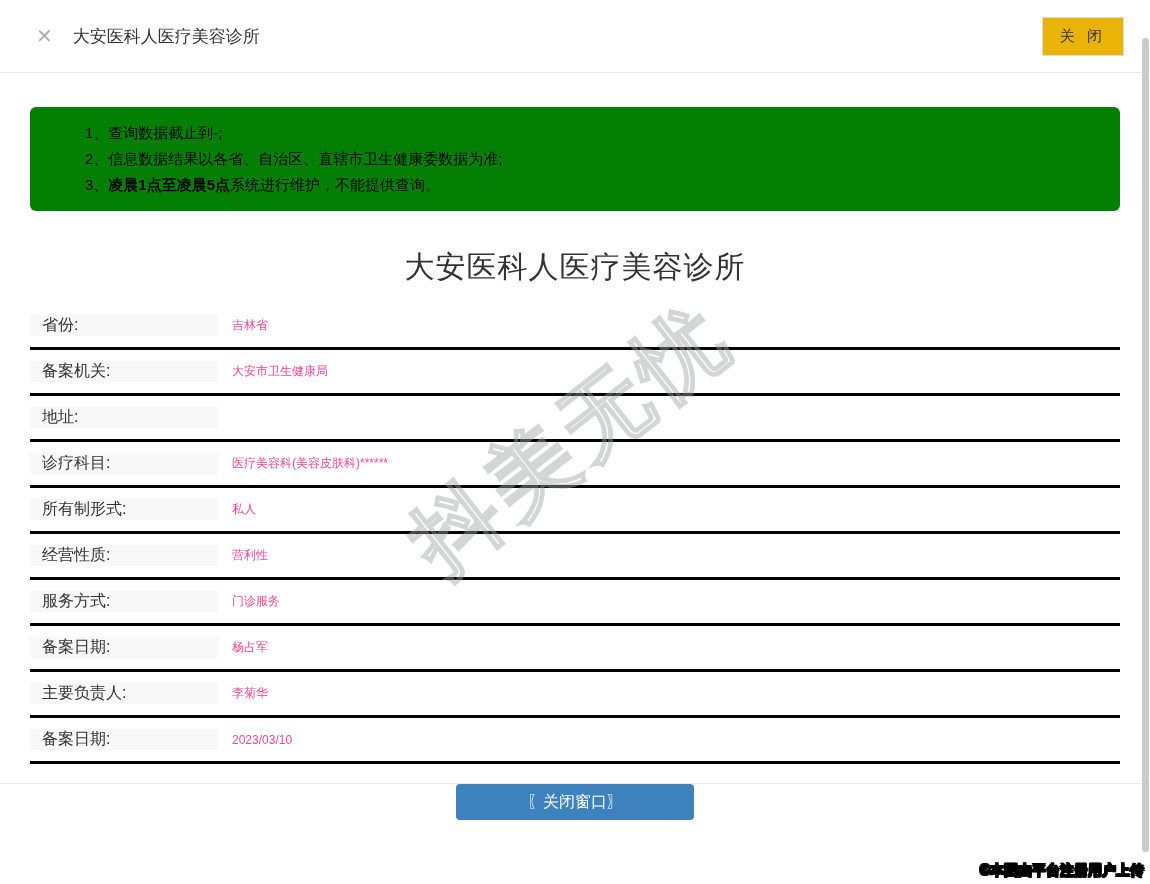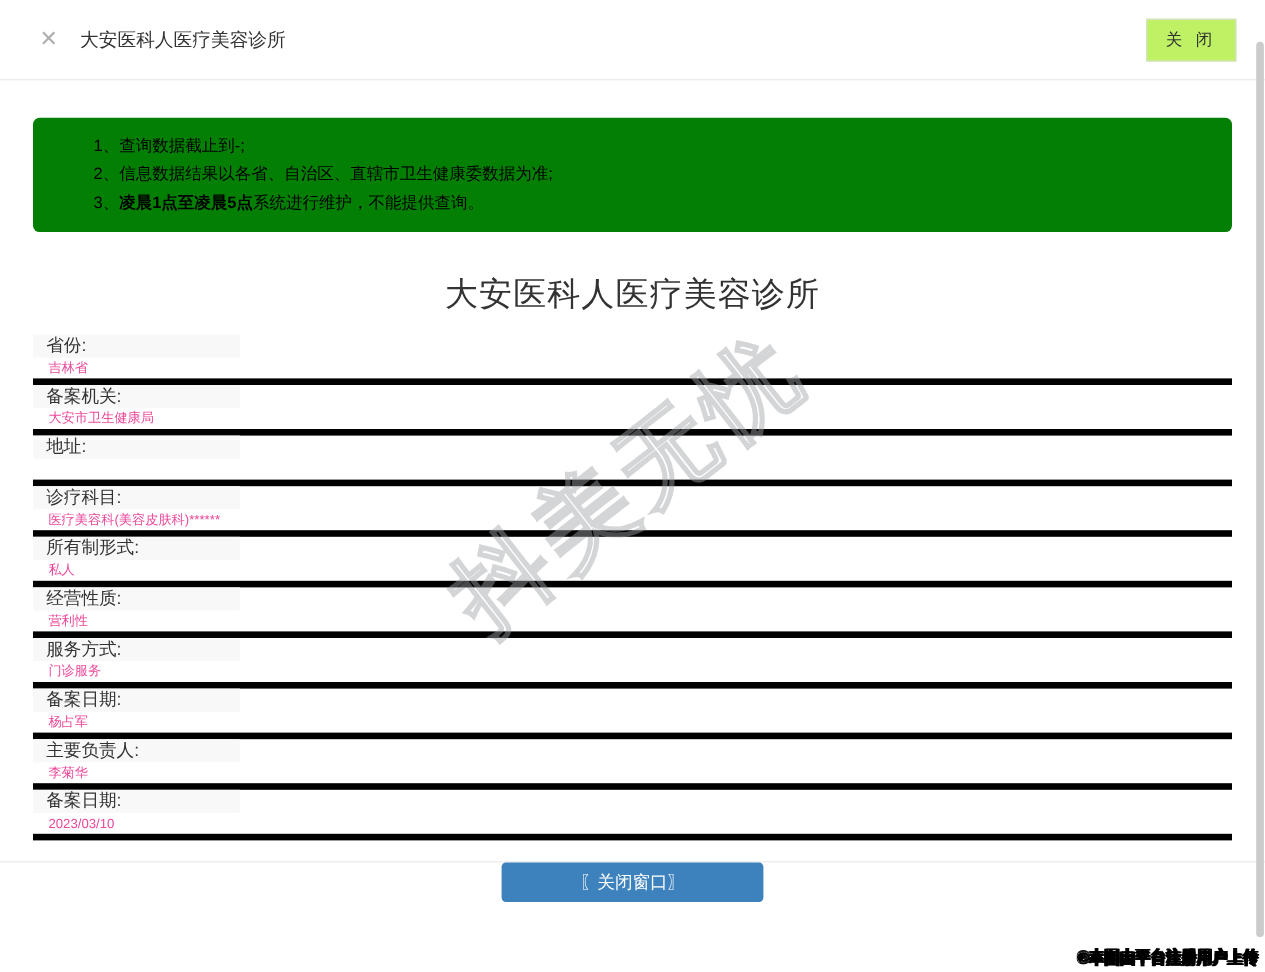--- a/index.html
+++ b/index.html
@@ -15,42 +15,41 @@
     padding:0 26px 0 36px;
     border-bottom:1px solid #e7e7e7;
     background:#fff;
   }
   .close-x {
     color:#aeaeae; font-size:20px; line-height:1;
     margin-right:20px; cursor:pointer; user-select:none;
   }
   .topbar-title { font-size:17px; color:#333; flex:1; }
   .close-btn {
-    border:1px solid #dcdcdc; background:#bef264; color:#333;
+    border:1px solid #dcdcdc; background:#eab308; color:#333;
     font-size:15px; padding:9px 17px; cursor:pointer;
     font-family:inherit; letter-spacing:4px;
   }
   
   .content { position:relative; padding:0 30px; }
   .notice {
     margin-top:34px; background:#038003; border-radius:6px;
     color:#000000; font-size:15px; line-height:26px;
     padding:13px 20px 13px 55px;
   }
   .notice .bold { font-weight:700; }
   .doc-title {
     text-align:center; font-size:30px; font-weight:500;
     color:#333; margin-top:36px; letter-spacing:1px;
   }
   
   .info-table { margin-top:16px; }
   .row {
-    display:flex; align-items:flex-start; height:46px;
-    border-bottom:6px solid #000000;
-    flex-direction:column;
+    display:flex; align-items:center; height:46px;
+    border-bottom:3px solid #000000;
   }
   .row-label {
     width:188px; background:#f8f8f8; font-size:16px; color:#333;
     display:flex; align-items:center; padding-left:12px;
   }
   .row-value {
     flex:1; font-size:12px; color:#ec4899;
     display:flex; align-items:center; padding-left:14px;
   }
   

